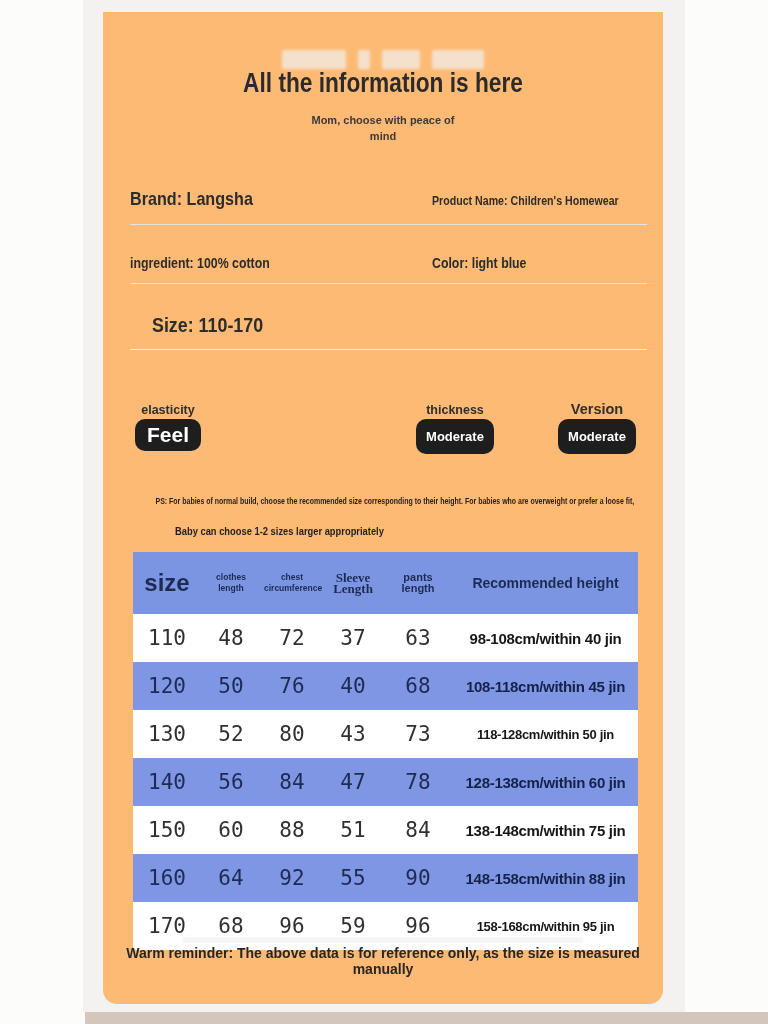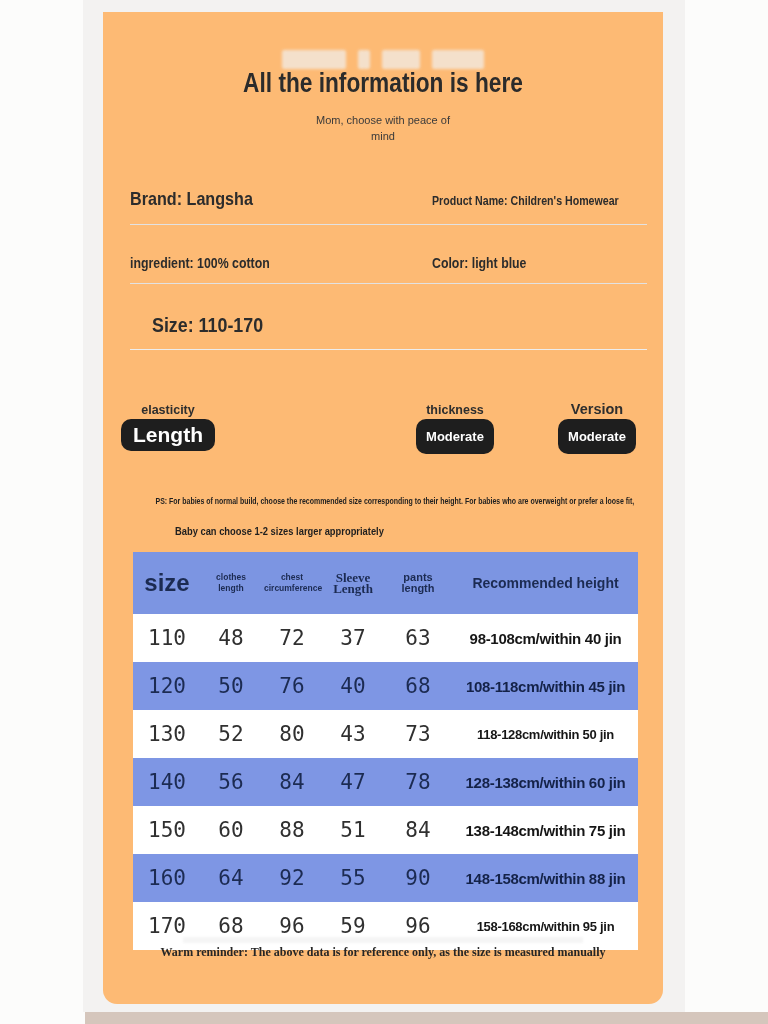--- a/index.html
+++ b/index.html
@@ -19,21 +19,21 @@
   .ghost i { display:block; height:19px; background:#f1f1f1; border-radius:2px; }
   .ghost i:nth-child(1){width:64px;} .ghost i:nth-child(2){width:12px;}
   .ghost i:nth-child(3){width:38px;} .ghost i:nth-child(4){width:52px;}
 
   .cond { transform:scaleX(.85); transform-origin:left center; white-space:nowrap; }
   .cond-c { transform:scaleX(.84); transform-origin:center center; white-space:nowrap; }
 
   .title { position:absolute; top:56px; width:100%; text-align:center;
            font-size:27px; font-weight:bold; color:#2b2b2b; }
   .subtitle { position:absolute; top:100px; width:100%; text-align:center;
-              font-size:11px; font-weight:normal; color:#3a3a3a; line-height:16px; }
+              font-size:11px; font-weight:bold; color:#3a3a3a; line-height:16px; }
 
   .lbl { position:absolute; font-weight:bold; color:#2c2c2c; }
   .brand      { left:27px;  top:176px; font-size:19px; }
   .product    { left:329px; top:182px; font-size:12.5px; }
   .ingredient { left:27px;  top:243px; font-size:14.5px; }
   .colorlbl   { left:329px; top:243px; font-size:14.5px; }
   .sizelbl    { left:49px;  top:301px; font-size:21px; }
 
   .divider { position:absolute; left:27px; width:517px; height:1px; background:#e2e2e2; }
   .d1 { top:212px; } .d2 { top:271px; } .d3 { top:337px; background:#ededed; }
@@ -72,21 +72,21 @@
   .tr { height:48px; background:#ffffff; }
   .tr.stripe { background:#7e96e4; }
   .td { text-align:center; }
   .td.num { font-family:"DejaVu Sans Mono", monospace; font-size:21px; color:#303030; }
   .tr.stripe .td.num { color:#1c2b52; }
   .td.rec { font-weight:bold; font-size:15px; letter-spacing:-.3px; color:#161616; white-space:nowrap; }
   .tr.stripe .td.rec { color:#142248; }
   .tbody .tr:nth-child(3) .td.rec, .tbody .tr:nth-child(7) .td.rec { font-size:13px; }
 
   .ghost2 { position:absolute; top:925px; left:80px; width:400px; height:6px; background:#f5f5f5; filter:blur(1px); }
-  .rem { position:absolute; width:100%; text-align:center; font-size:12px; font-weight:bold; color:#262626;font-family:Liberation Serif, serif; }
+  .rem { position:absolute; width:100%; text-align:center; font-size:14px; font-weight:bold; color:#262626; }
   .rem1 { top:933px; } .rem2 { top:956px; }
 </style>
 </head>
 <body>
 
 <div class="bg-col"></div>
 <div class="card">
 
   <div class="ghost">
       <i></i>
@@ -109,21 +109,21 @@
   <div class="lbl colorlbl cond">Color: light blue</div>
   <div class="divider d2"></div>
 
   <div class="lbl sizelbl cond">Size: 110-170</div>
   <div class="divider d3"></div>
 
   <div class="attr-group g1">
     <div class="attr-label-wrap">
         <span class="attr-label">elasticity</span>
       </div>
-    <div class="badge">Length</div>
+    <div class="badge">Feel</div>
   </div>
   <div class="attr-group g3">
     <div class="attr-label-wrap">
         <span class="attr-label">thickness</span>
       </div>
     <div class="badge">Moderate</div>
   </div>
   <div class="attr-group g4">
     <div class="attr-label-wrap">
         <span class="attr-label">Version</span>

